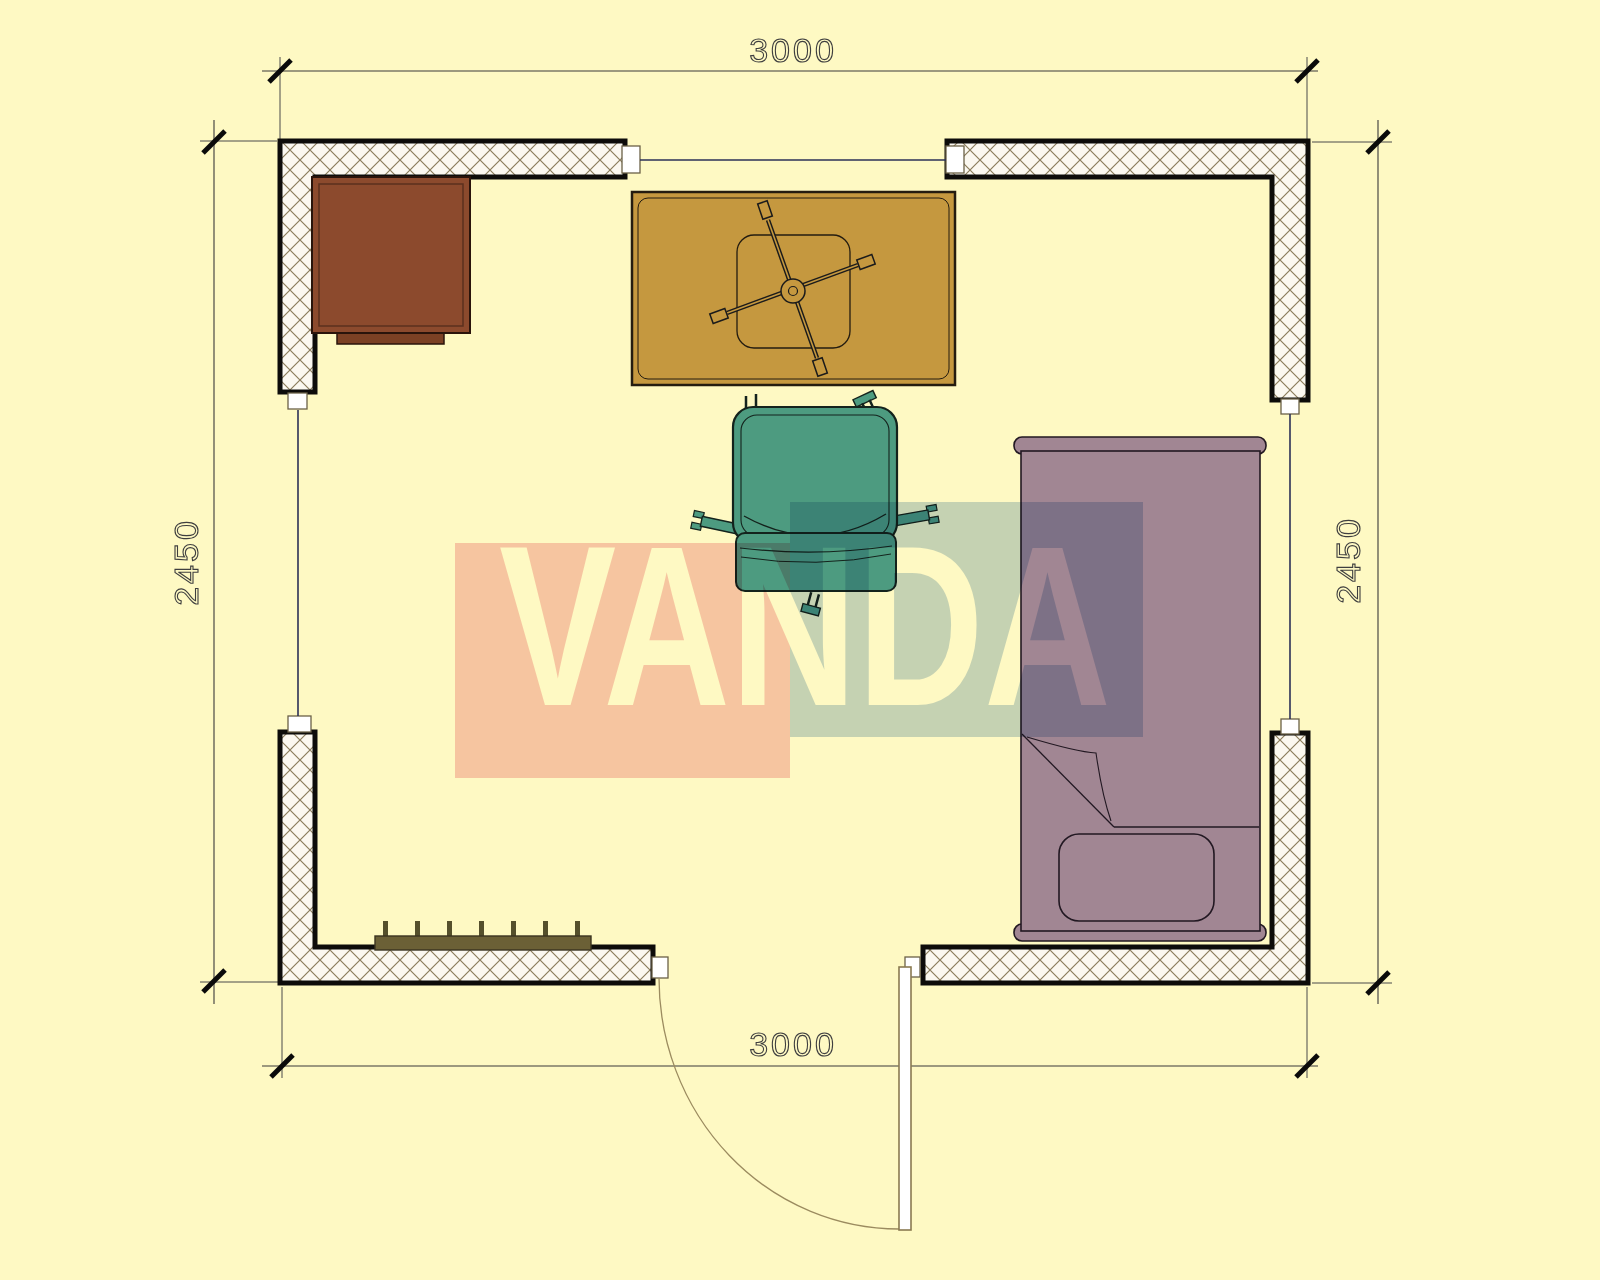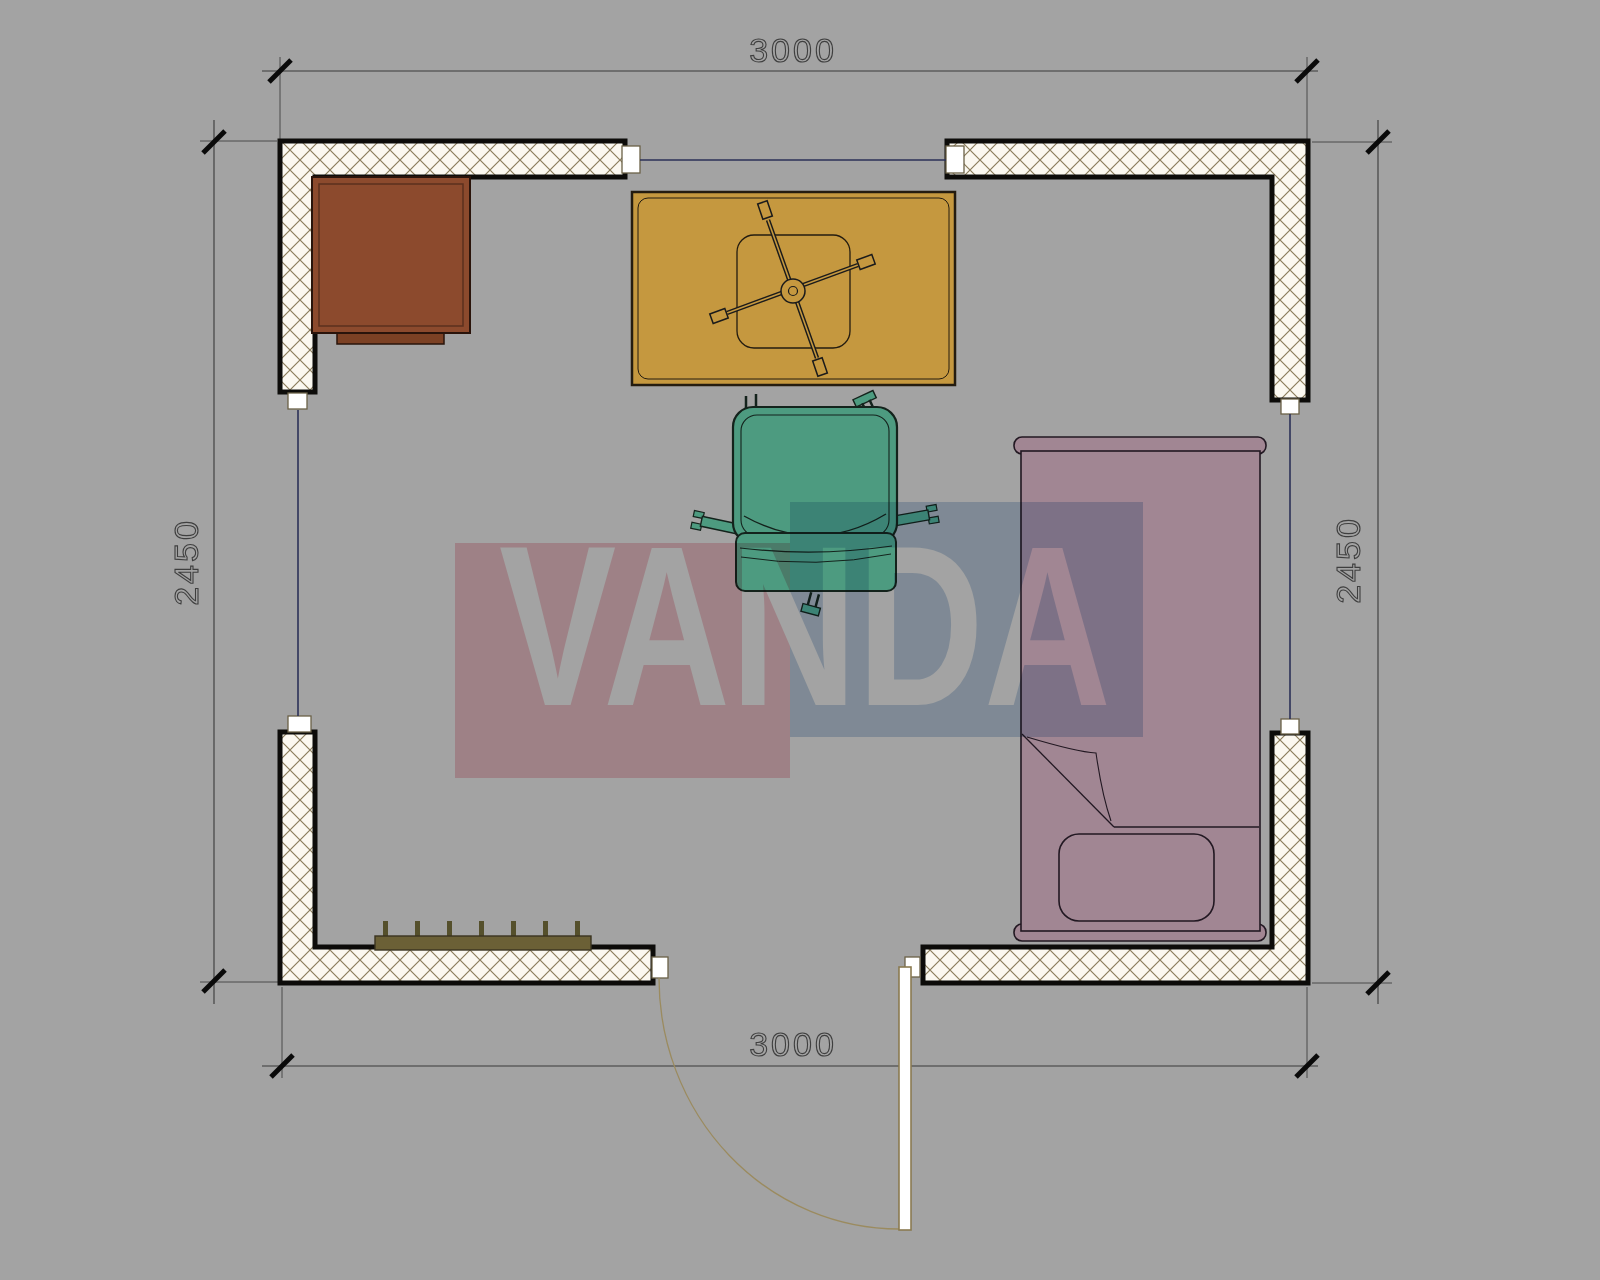--- a/index.html
+++ b/index.html
@@ -1,16 +1,16 @@
 <!DOCTYPE html>
 <html><head>
 <meta charset="utf-8">
 <style>
   html,body{margin:0;padding:0;background:#ffffff;}
-  .canvas{position:relative;width:1600px;height:1280px;background:#a3a3a3;isolation:isolate;overflow:hidden;
+  .canvas{position:relative;width:1600px;height:1280px;background:#fef9c3;isolation:isolate;overflow:hidden;
           font-family:"Liberation Sans", sans-serif;}
   .layer{position:absolute;left:0;top:0;width:1600px;height:1280px;}
   .wm-layer{mix-blend-mode:multiply;}
   text.dim{font-family:"Liberation Sans", sans-serif;fill:none;stroke:#3f3f3f;stroke-width:1.1px;
            font-size:34px;letter-spacing:3px;}
   text.wm-text{font-family:"Liberation Sans", sans-serif;font-weight:bold;}
 </style>
 </head>
 <body>
 

